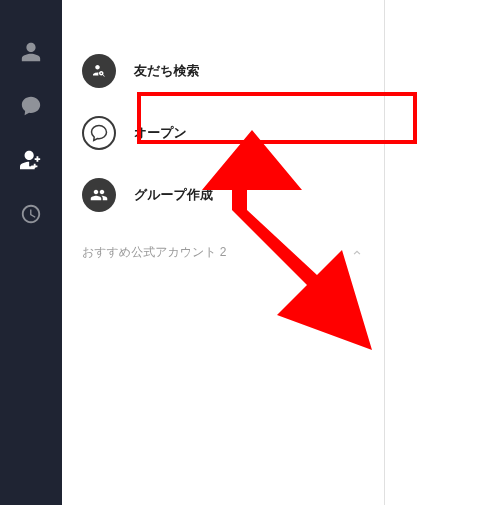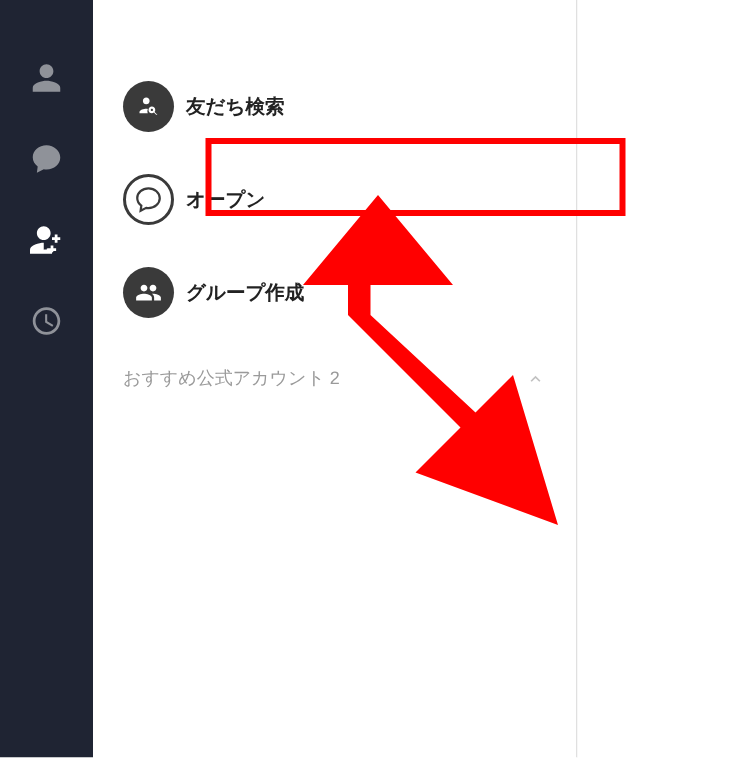--- a/index.html
+++ b/index.html
@@ -5,21 +5,21 @@
     * { margin: 0; padding: 0; box-sizing: border-box; }
     body { font-family: -apple-system, "Hiragino Sans", "Meiryo", sans-serif; width: 500px; height: 505px; overflow: hidden; display: flex; background: #fff; }
     
     .sidebar { width: 62px; height: 100%; background: #1f2433; display: flex; flex-direction: column; align-items: center; padding-top: 40px; gap: 30px; }
     .sidebar-icon { width: 24px; height: 24px; display: flex; align-items: center; justify-content: center; opacity: 0.5; cursor: pointer; }
     .sidebar-icon.active { opacity: 1; }
     .sidebar-icon svg { fill: #fff; width: 22px; height: 22px; }
     
     .main { flex: 1; background: #fff; padding: 40px 0 0 0; position: relative; }
     
-    .menu-item { display: flex; align-items: center; padding: 14px 20px; gap: 8px; cursor: pointer; }
+    .menu-item { display: flex; align-items: center; padding: 14px 20px; gap: 18px; cursor: pointer; }
     .menu-item-icon { width: 34px; height: 34px; border-radius: 50%; background: #3a3a3a; display: flex; align-items: center; justify-content: center; flex-shrink: 0; }
     .menu-item-icon.openchat { background: transparent; border: 2px solid #3a3a3a; }
     .menu-item-icon svg { fill: #fff; width: 18px; height: 18px; }
     .menu-item-icon.openchat svg { fill: #3a3a3a; }
     .menu-item-label { font-size: 13px; font-weight: 600; color: #222; }
     
     .highlight-box { position: absolute; border: 4px solid #ff0000; left: 75px; top: 92px; width: 280px; height: 52px; pointer-events: none; z-index: 10; }
     
     .section-header { display: flex; align-items: center; justify-content: space-between; padding: 18px 20px 10px 20px; font-size: 12px; color: #9a9a9a; cursor: pointer; text-align: center; }
     .chevron { width: 14px; height: 14px; opacity: 0.4; }

